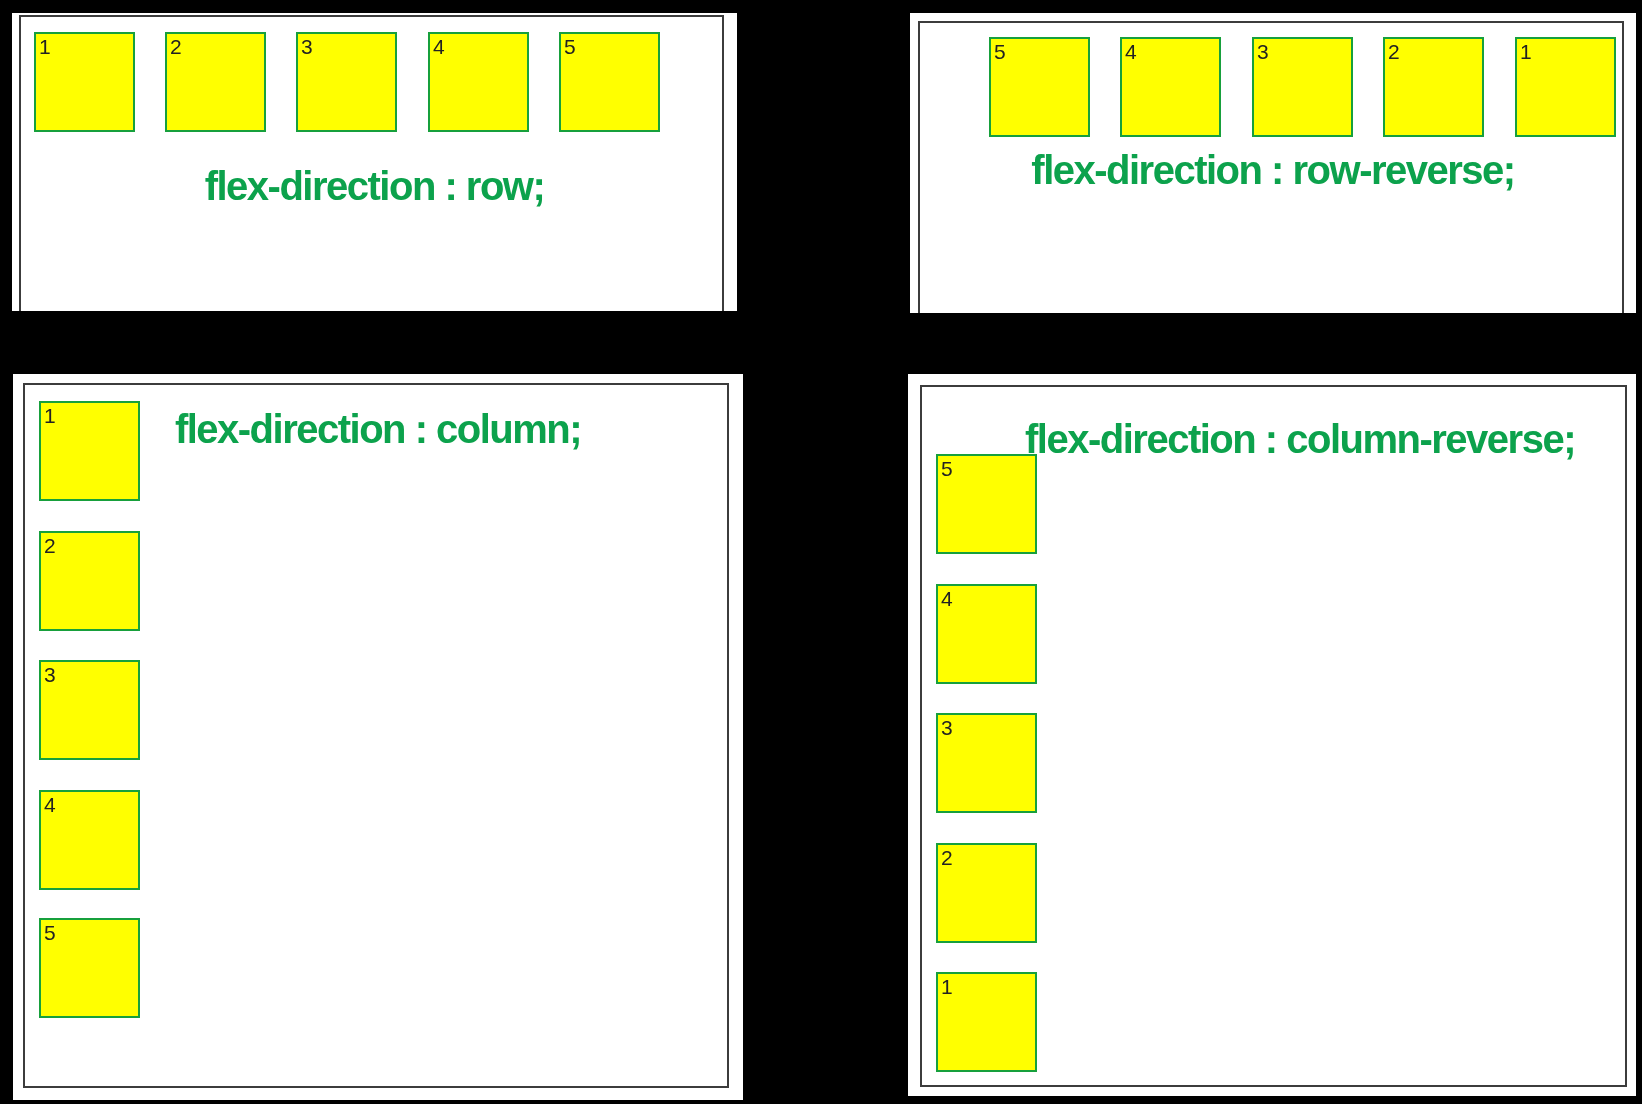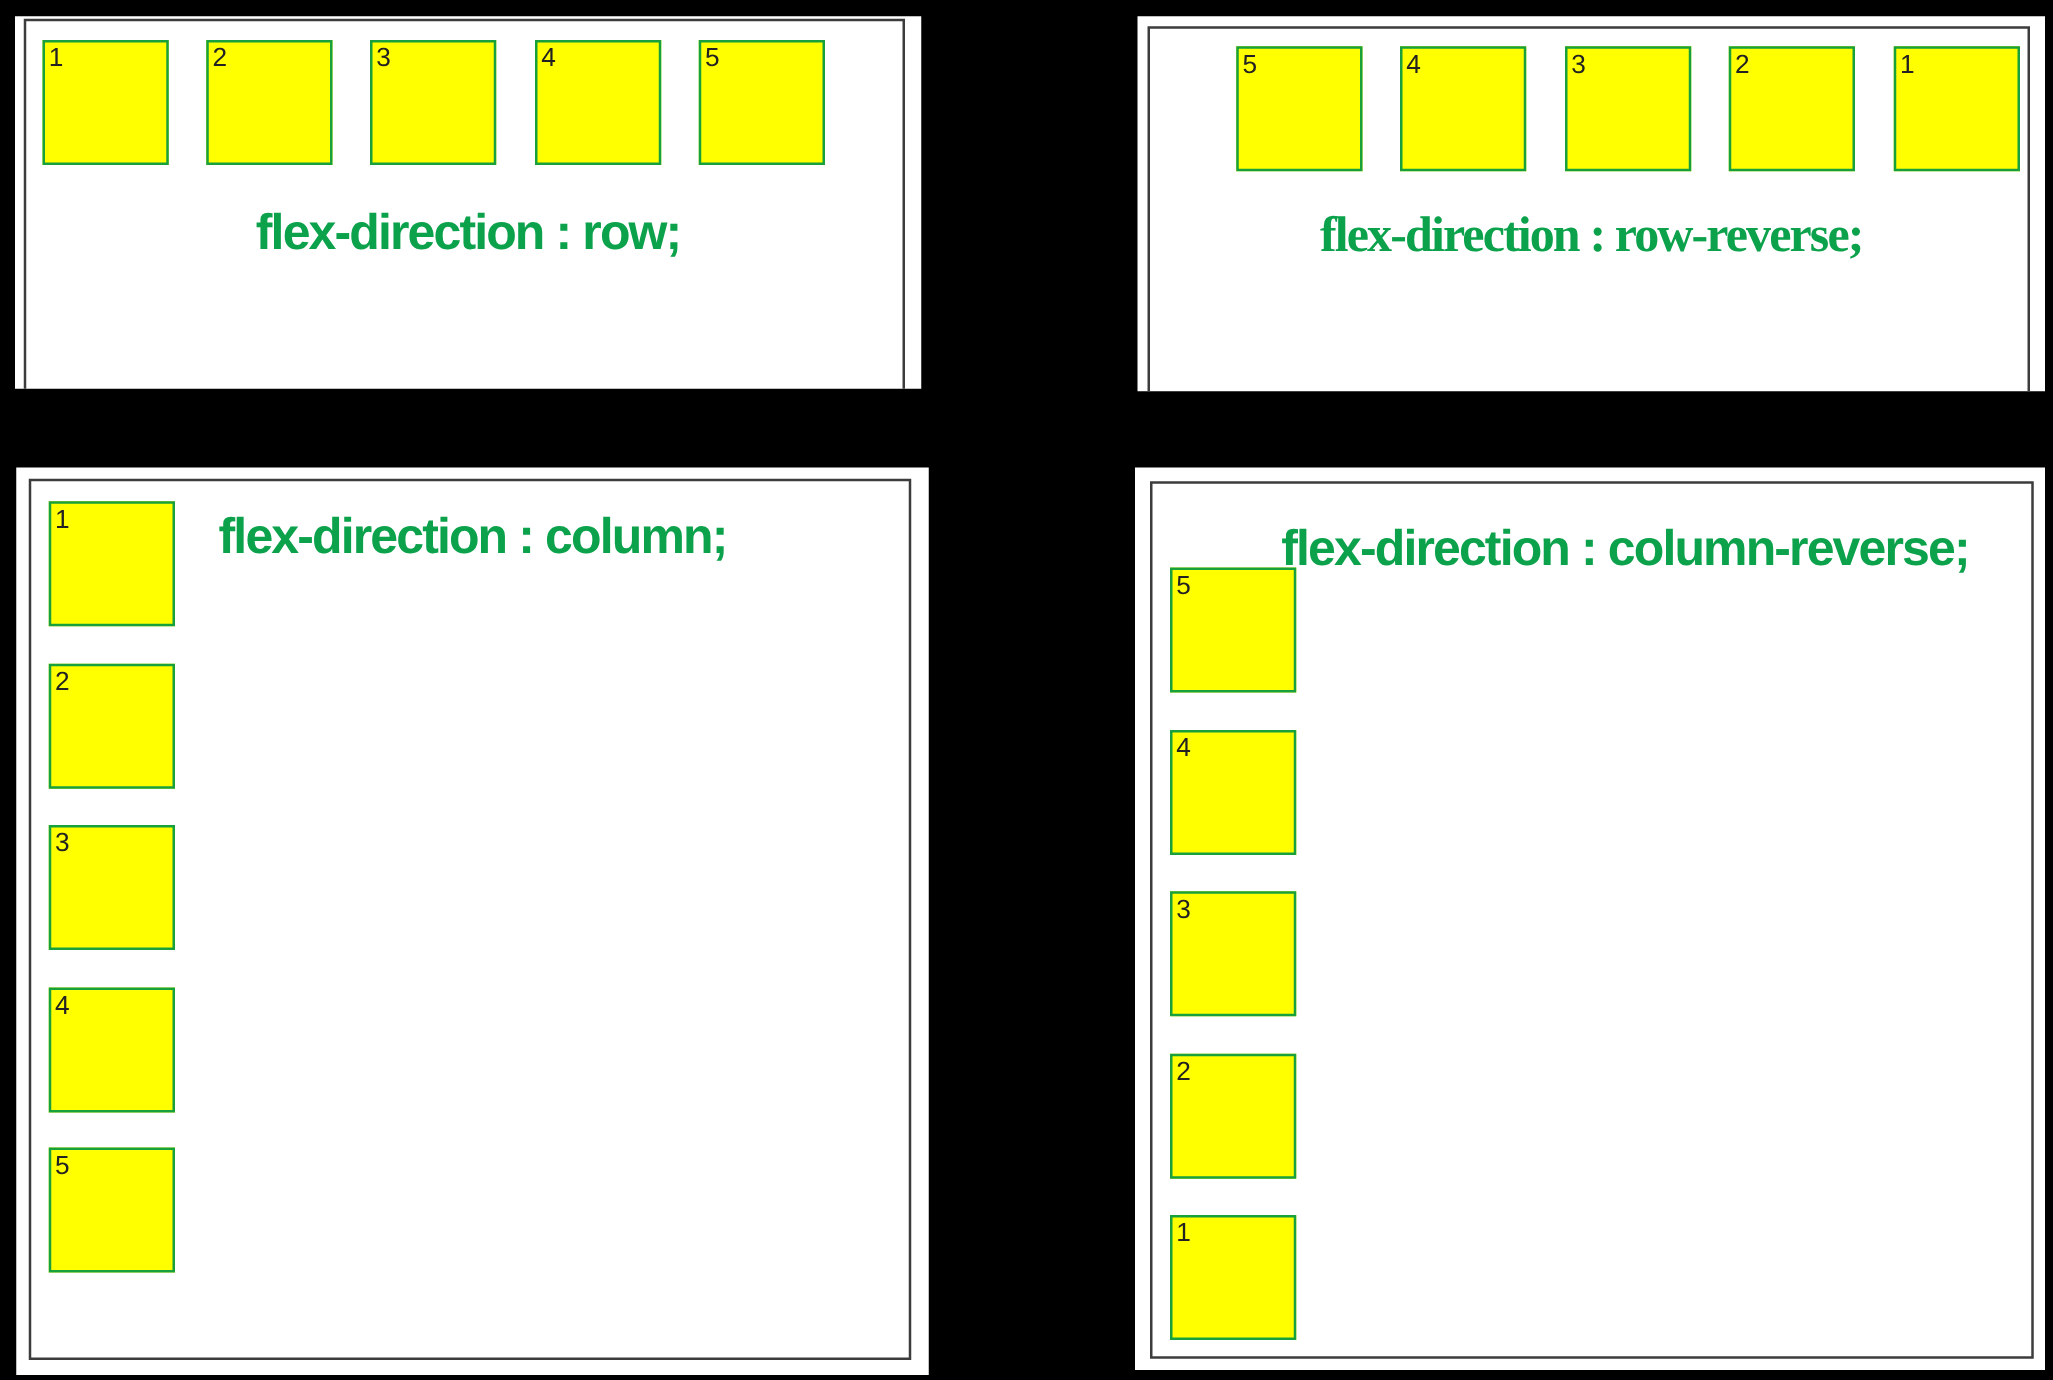--- a/index.html
+++ b/index.html
@@ -74,21 +74,21 @@
     left: 0; right: 0;
     text-align: center;
     font-weight: bold;
     font-size: 40px;
     line-height: 1.15;
     letter-spacing: -1.5px;
     color: #0ca24c;
     white-space: nowrap;
   }
   #p-tl .flex-label { top: 150px; }
-  #p-tr .flex-label { top: 152px; font-family: Liberation Serif, serif; }
+  #p-tr .flex-label { top: 134px; }
   #p-bl .flex-label { top: 32px; }
   #p-br .flex-label { top: 42px; transform: translateX(28px); }
 </style>
 </head>
 <body>
 
 <div id="stage">
 
   <div class="panel" id="p-tl">
     <div class="frame"></div>

